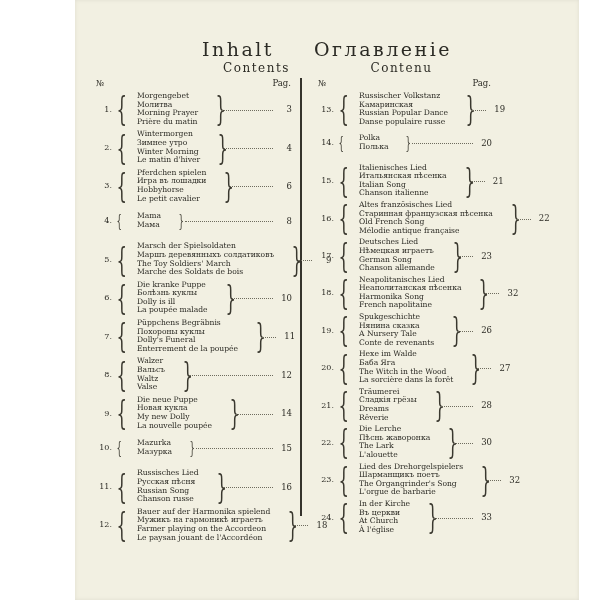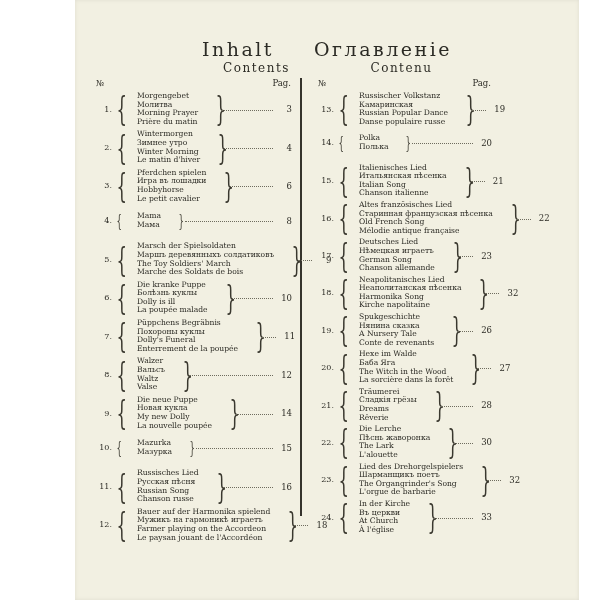--- a/index.html
+++ b/index.html
@@ -303,21 +303,21 @@
     <span class="leader"></span>
     <span class="pagenum">23</span>
   </div>
       <div class="entry">
     <span class="num">18.</span>
     <span class="brace">{</span>
     <span class="titles">
           <div>Neapolitanisches Lied</div>
           <div>Неаполитанская пѣсенка</div>
           <div>Harmonika Song</div>
-          <div>Kirche napolitaine</div>
+          <div>French napolitaine</div>
         </span>
     <span class="brace">}</span>
     <span class="leader"></span>
     <span class="pagenum">32</span>
   </div>
       <div class="entry">
     <span class="num">19.</span>
     <span class="brace">{</span>
     <span class="titles">
           <div>Spukgeschichte</div>

